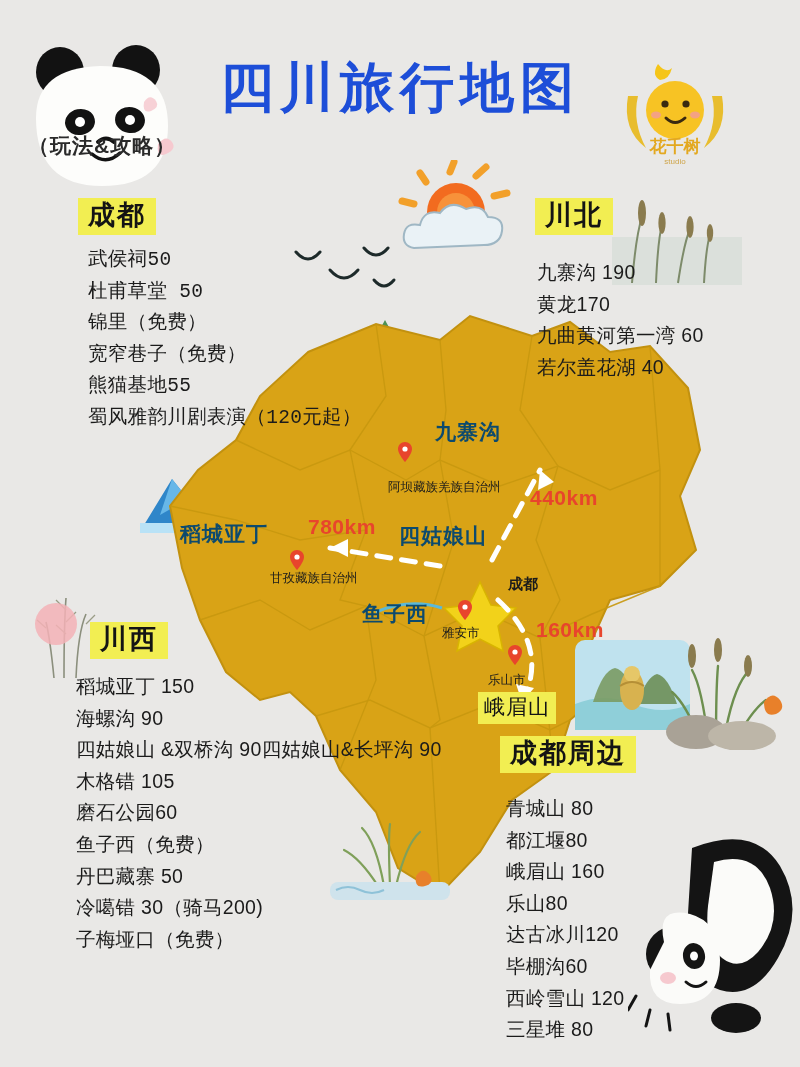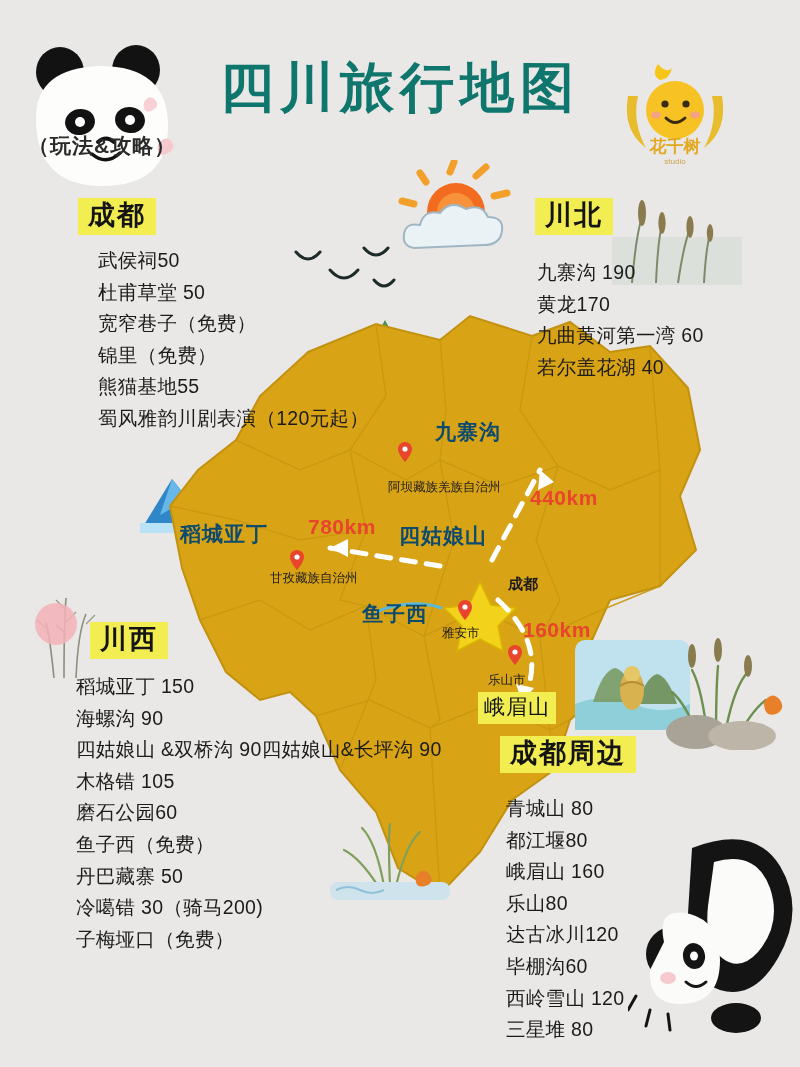--- a/index.html
+++ b/index.html
@@ -13,21 +13,21 @@
   }
   .root{position:absolute;inset:0;}
 
   
   .title{
     position:absolute;left:0;right:0;top:52px;
     text-align:center;
     font-size:54px;
     font-weight:bold;
     letter-spacing:6px;
-    color:#0f766e;
+    color:#1d4ed8;
     font-family:"DejaVu Sans","Liberation Sans",sans-serif;
   }
   .subtitle{
     position:absolute;left:16px;right:0;top:132px;
     text-align:left;
     font-size:21px;
     font-weight:bold;
     color:#2a2a2a;
     letter-spacing:1px;
     padding-left:12px;
@@ -47,21 +47,21 @@
   .list{
     font-size:19.5px;
     line-height:1.62;
     color:#1b1b1b;
     letter-spacing:0.3px;
   }
   .list div{white-space:nowrap;}
 
   
   #panel-chengdu{position:absolute;left:78px;top:198px;}
-  #panel-chengdu .list{margin-top:10px;margin-left:20px;}
+  #panel-chengdu .list{margin-top:10px;margin-left:10px;font-family:Liberation Mono, monospace;}
 
   #panel-chuanbei{position:absolute;left:535px;top:198px;}
   #panel-chuanbei .list{margin-top:22px;margin-left:2px;}
 
   #panel-chuanxi{position:absolute;left:52px;top:622px;}
   #panel-chuanxi .hl-wrap{margin-left:38px;}
   #panel-chuanxi .list{margin-top:12px;margin-left:24px;}
 
   #panel-zhoubian{position:absolute;left:500px;top:736px;}
   #panel-zhoubian .list{margin-top:20px;margin-left:6px;}
@@ -284,21 +284,21 @@
     <div class="map-label small" style="left:130px;top:270px;">甘孜藏族自治州</div>
     <div class="city-big" style="left:259px;top:222px;">四姑娘山</div>
     <div class="city-big" style="left:222px;top:300px;">鱼子西</div>
     <div class="map-label" style="left:368px;top:275px;font-size:15px;">成都</div>
     <div class="map-label small" style="left:302px;top:325px;">雅安市</div>
     <div class="map-label small" style="left:348px;top:372px;">乐山市</div>
     <div class="city-hl" style="left:338px;top:392px;">峨眉山</div>
 
     <div class="dist" style="left:168px;top:215px;">780km</div>
     <div class="dist" style="left:390px;top:186px;">440km</div>
-    <div class="dist" style="left:383px;top:318px;">160km</div>
+    <div class="dist" style="left:396px;top:318px;">160km</div>
   </div>
 
   <svg class="emei-pic" viewBox="0 0 115 90">
     <rect x="0" y="0" width="115" height="90" rx="10" fill="#bfe2ee"></rect>
     <path d="M0 64 q30 -12 58 0 q30 12 57 0 L115 90 L0 90Z" fill="#8fcfd9"></path>
     <path d="M18 62 q10 -32 22 -34 q12 2 22 34Z" fill="#7a9b63" opacity=".9"></path>
     <path d="M62 64 q10 -28 20 -30 q11 2 20 30Z" fill="#6d8f57" opacity=".9"></path>
     <ellipse cx="57" cy="50" rx="12" ry="20" fill="#d8b24f"></ellipse>
     <circle cx="57" cy="34" r="8" fill="#e6c768"></circle>
     <path d="M45 46 q12 -8 24 0" stroke="#b58f36" stroke-width="2" fill="none"></path>
@@ -347,22 +347,22 @@
         <path d="M22 192 l-4 16"></path>
         <path d="M40 196 l2 16"></path>
     </g>
   </svg>
 
   <div id="panel-chengdu">
     <div class="hl-wrap"><span class="hl">成都</span></div>
     <div class="list">
       <div>武侯祠50</div>
       <div>杜甫草堂 50</div>
+      <div>锦里（免费）</div>
       <div>宽窄巷子（免费）</div>
-      <div>锦里（免费）</div>
       <div>熊猫基地55</div>
       <div>蜀风雅韵川剧表演（120元起）</div>
     </div>
   </div>
 
   <div id="panel-chuanbei">
     <div class="hl-wrap"><span class="hl">川北</span></div>
     <div class="list">
       <div>九寨沟 190</div>
       <div>黄龙170</div>

